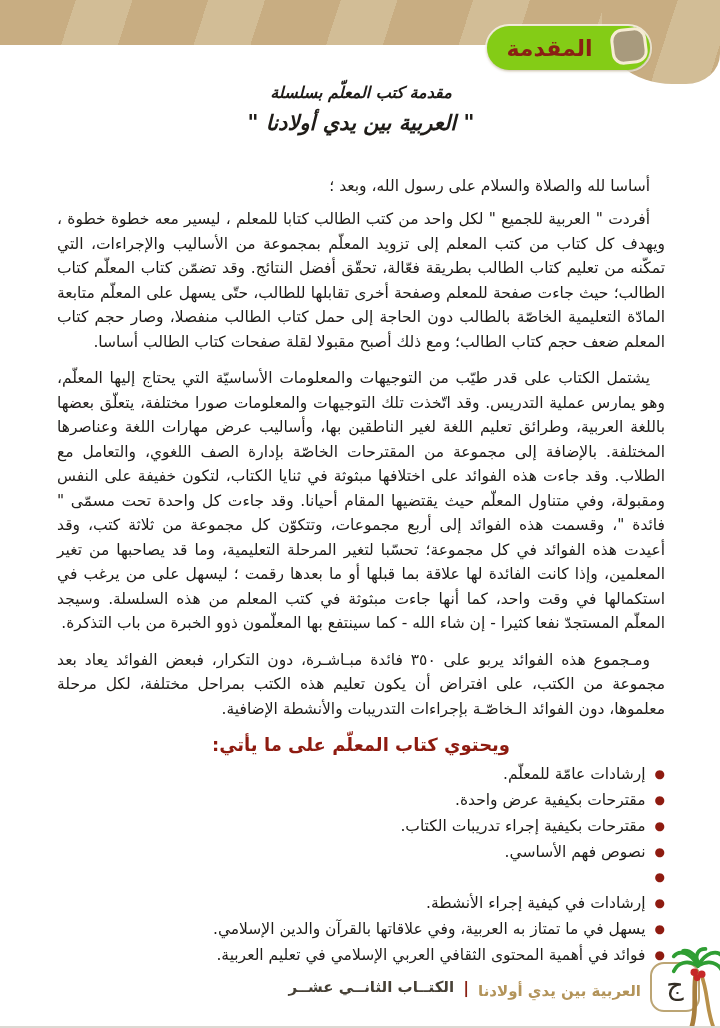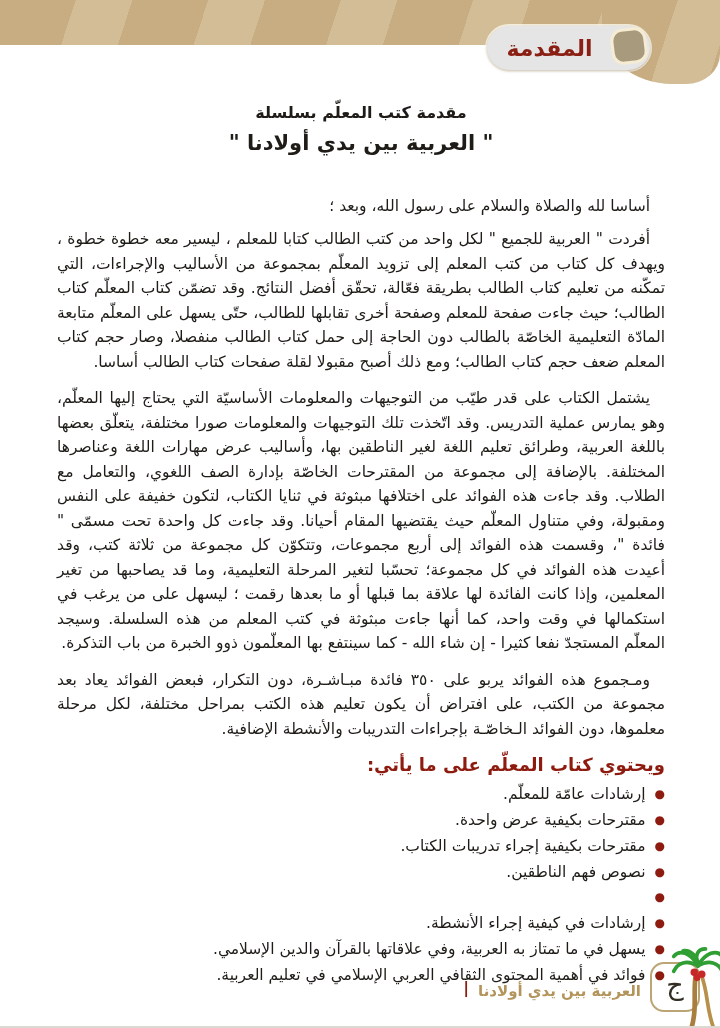--- a/index.html
+++ b/index.html
@@ -13,45 +13,45 @@
     background:repeating-linear-gradient(108deg,#c8ad82 0 72px,#d2bd96 72px 126px);
   }
   .band-blob{
     position:absolute;top:0;right:0;width:118px;height:84px;
     background:repeating-linear-gradient(108deg,#c8ad82 0 72px,#d2bd96 72px 126px);
     border-bottom-left-radius:70px 58px;
     border-bottom-right-radius:34px 30px;
   }
   .badge{
     position:absolute;top:26px;left:487px;width:163px;height:44px;
-    background:#e5e5e5;border-radius:22px;
+    background:#84cc16;border-radius:22px;
     box-shadow:0 1px 3px rgba(90,70,40,.35), 0 0 0 2px rgba(255,252,243,.8);
   }
   .badge-knob{
     position:absolute;top:2px;right:3px;width:36px;height:36px;
     background:#a89a7d;border:3px solid #f6ecd3;border-radius:12px;
     transform:rotate(-7deg);box-sizing:border-box;
   }
   .badge-label{
     position:absolute;top:0;right:46px;left:8px;height:44px;
     display:flex;align-items:center;justify-content:center;
     color:#8a2014;font-weight:bold;font-size:22px;letter-spacing:0;
   }
   
   .content{position:absolute;top:45px;right:55px;left:57px;color:#1f1c18;}
-  .doc-title{text-align:center;margin-top:58px;}
+  .doc-title{text-align:center;margin-top:38px;font-style:italic;}
   .doc-title .t1{font-size:16px;font-weight:bold;}
   .doc-title .t2{font-size:21px;font-weight:bold;margin-top:9px;}
   .opening{margin-top:42px;font-size:15.5px;text-indent:15px;}
   .para{
     margin-top:12px;font-size:15.5px;line-height:24.5px;
     text-align:justify;text-indent:15px;
   }
   .list-heading{
-    margin-top:13px;font-size:18px;font-weight:bold;color:#8e1b10;text-align:right;
+    margin-top:13px;font-size:18px;font-weight:bold;color:#8e1b10;text-align:center;
   }
   ul.bullets{list-style:none;margin:7px 0 0 0;padding:0;}
   ul.bullets li{
     display:flex;align-items:baseline;gap:9px;
     font-size:15.5px;line-height:25px;
   }
   .bullet-dot{color:#8e1b10;font-size:12px;flex:0 0 auto;transform:translateY(-1px);}
   
   .footer{
     position:absolute;bottom:16px;right:20px;
@@ -104,21 +104,21 @@
       <li>
         <span class="bullet-dot">●</span>
         <span>مقترحات بكيفية عرض واحدة.</span>
       </li>
       <li>
         <span class="bullet-dot">●</span>
         <span>مقترحات بكيفية إجراء تدريبات الكتاب.</span>
       </li>
       <li>
         <span class="bullet-dot">●</span>
-        <span>نصوص فهم الناطقين.</span>
+        <span>نصوص فهم الأساسي.</span>
       </li>
       <li>
         <span class="bullet-dot">●</span>
       </li>
       <li>
         <span class="bullet-dot">●</span>
         <span>إرشادات في كيفية إجراء الأنشطة.</span>
       </li>
       <li>
         <span class="bullet-dot">●</span>
@@ -145,16 +145,17 @@
         </g>
         <path d="M28,26 C24,48 30,66 22,90" fill="none" stroke="#a87f3e" stroke-width="5" stroke-linecap="round"></path>
         <path d="M33,28 C42,52 38,66 48,90" fill="none" stroke="#b8904a" stroke-width="4" stroke-linecap="round"></path>
         <circle cx="26" cy="27" r="4" fill="#c62828"></circle>
         <circle cx="34" cy="29" r="4" fill="#c62828"></circle>
         <circle cx="29" cy="33" r="3.5" fill="#c62828"></circle>
       </svg>
     </div>
     <span class="series-title">العربية بين يدي أولادنا</span>
     <span class="footer-sep">|</span>
+    <span class="book-label">الكتــاب الثانــي عشــر</span>
   </div>
 
   <div class="bottom-line"></div>
 </div>
 
 </body></html>

